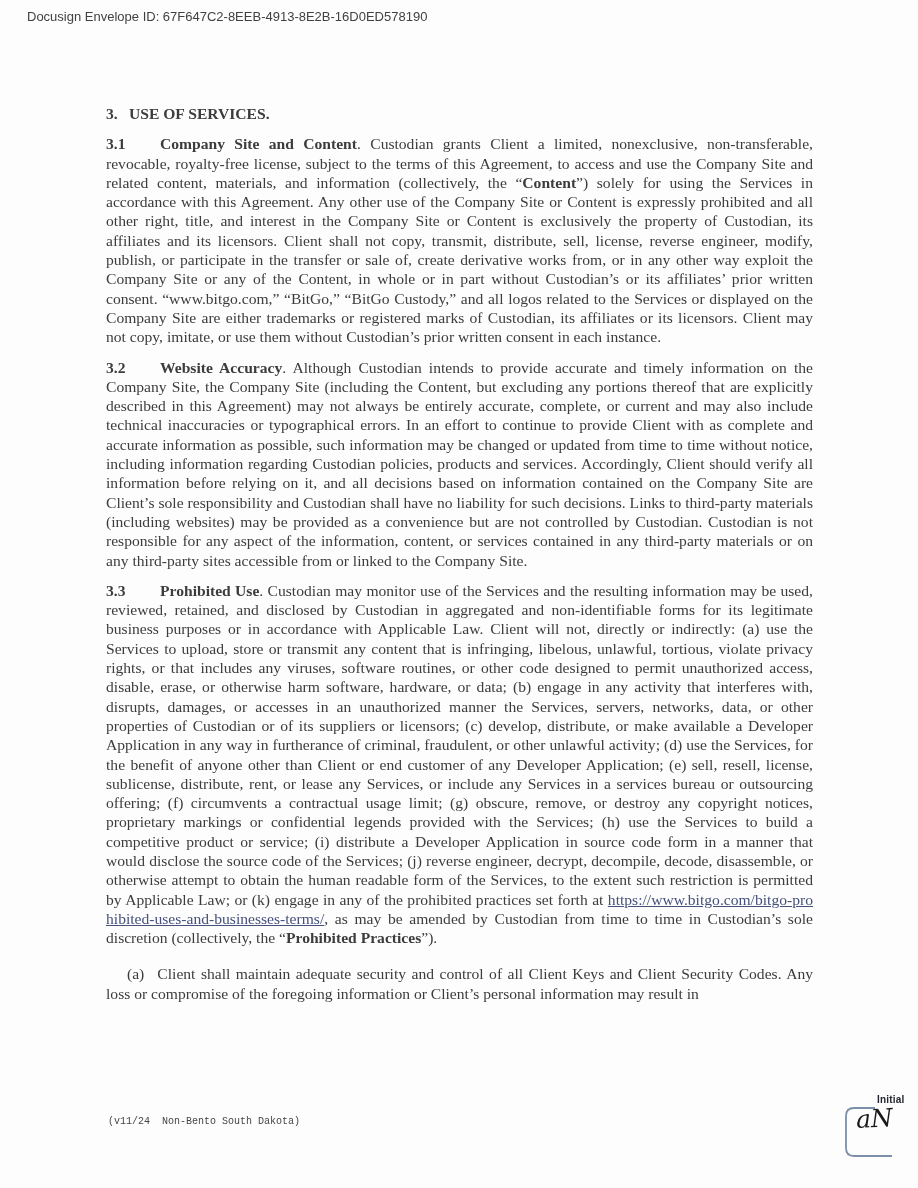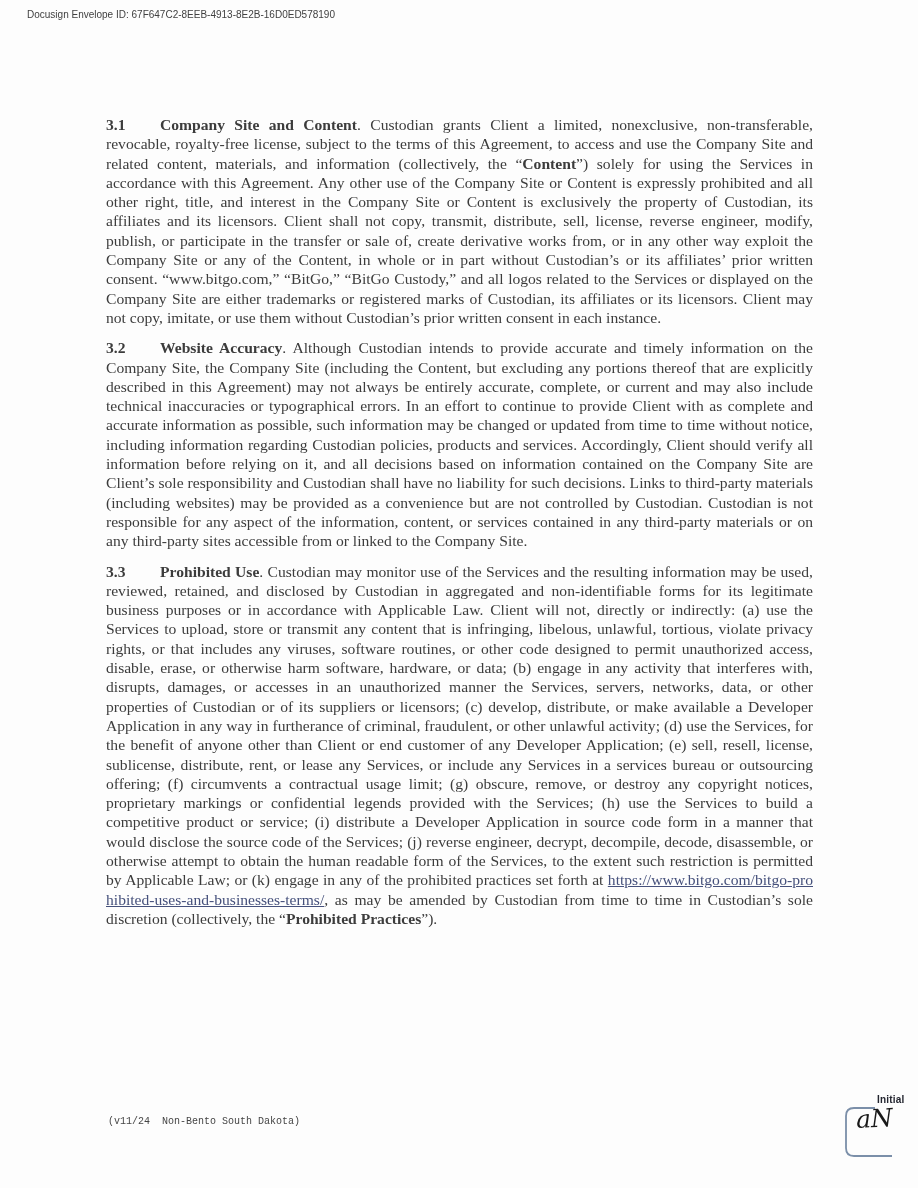--- a/index.html
+++ b/index.html
@@ -6,21 +6,21 @@
   body {
     width: 918px; height: 1188px;
     background: #fdfdfd;
     position: relative;
     overflow: hidden;
     font-family: "Liberation Serif", serif;
   }
   .envelope-header {
     position: absolute; left: 27px; top: 9px;
     font-family: "Liberation Sans", sans-serif;
-    font-size: 10px; color: #414141;
+    font-size: 13px; color: #414141;
   }
   .content {
     position: absolute; left: 106px; top: 104px; width: 707px;
     font-family: "Liberation Serif", serif;
     font-size: 15.6px; line-height: 19.3px; color: #3c3c3c;
   }
   .sec-heading {
     font-size: 15.6px; line-height: 19.3px; margin: 0;
     font-weight: bold; color: #3c3c3c;
   }
@@ -60,24 +60,28 @@
     font-size: 25px; color: #191919; transform: rotate(-3deg);
     line-height: 1;
   }
 </style>
 </head>
 <body>
 
 <div class="envelope-header">Docusign Envelope ID: 67F647C2-8EEB-4913-8E2B-16D0ED578190</div>
 
 <div class="content">
+  <h1 class="sec-heading">
+    <span class="sec-num">3.</span><span>USE OF SERVICES.</span>
+  </h1>
   <div id="paragraphs">
       <p class="par"><span class="par-num">3.1</span><span class="bold">Company Site and Content</span><span>. Custodian grants Client a limited, nonexclusive, non-transferable, revocable, royalty-free license, subject to the terms of this Agreement, to access and use the Company Site and related content, materials, and information (collectively, the “</span><span class="bold">Content</span><span>”) solely for using the Services in accordance with this Agreement. Any other use of the Company Site or Content is expressly prohibited and all other right, title, and interest in the Company Site or Content is exclusively the property of Custodian, its affiliates and its licensors. Client shall not copy, transmit, distribute, sell, license, reverse engineer, modify, publish, or participate in the transfer or sale of, create derivative works from, or in any other way exploit the Company Site or any of the Content, in whole or in part without Custodian’s or its affiliates’ prior written consent. “www.bitgo.com,” “BitGo,” “BitGo Custody,” and all logos related to the Services or displayed on the Company Site are either trademarks or registered marks of Custodian, its affiliates or its licensors. Client may not copy, imitate, or use them without Custodian’s prior written consent in each instance.</span></p>
       <p class="par"><span class="par-num">3.2</span><span class="bold">Website Accuracy</span><span>. Although Custodian intends to provide accurate and timely information on the Company Site, the Company Site (including the Content, but excluding any portions thereof that are explicitly described in this Agreement) may not always be entirely accurate, complete, or current and may also include technical inaccuracies or typographical errors. In an effort to continue to provide Client with as complete and accurate information as possible, such information may be changed or updated from time to time without notice, including information regarding Custodian policies, products and services. Accordingly, Client should verify all information before relying on it, and all decisions based on information contained on the Company Site are Client’s sole responsibility and Custodian shall have no liability for such decisions. Links to third-party materials (including websites) may be provided as a convenience but are not controlled by Custodian. Custodian is not responsible for any aspect of the information, content, or services contained in any third-party materials or on any third-party sites accessible from or linked to the Company Site.</span></p>
       <p class="par"><span class="par-num">3.3</span><span class="bold">Prohibited Use</span><span>. Custodian may monitor use of the Services and the resulting information may be used, reviewed, retained, and disclosed by Custodian in aggregated and non-identifiable forms for its legitimate business purposes or in accordance with Applicable Law. Client will not, directly or indirectly: (a) use the Services to upload, store or transmit any content that is infringing, libelous, unlawful, tortious, violate privacy rights, or that includes any viruses, software routines, or other code designed to permit unauthorized access, disable, erase, or otherwise harm software, hardware, or data; (b) engage in any activity that interferes with, disrupts, damages, or accesses in an unauthorized manner the Services, servers, networks, data, or other properties of Custodian or of its suppliers or licensors; (c) develop, distribute, or make available a Developer Application in any way in furtherance of criminal, fraudulent, or other unlawful activity; (d) use the Services, for the benefit of anyone other than Client or end customer of any Developer Application; (e) sell, resell, license, sublicense, distribute, rent, or lease any Services, or include any Services in a services bureau or outsourcing offering; (f) circumvents a contractual usage limit; (g) obscure, remove, or destroy any copyright notices, proprietary markings or confidential legends provided with the Services; (h) use the Services to build a competitive product or service; (i) distribute a Developer Application in source code form in a manner that would disclose the source code of the Services; (j) reverse engineer, decrypt, decompile, decode, disassemble, or otherwise attempt to obtain the human readable form of the Services, to the extent such restriction is permitted by Applicable Law; or (k) engage in any of the prohibited practices set forth at </span><a href="#" class="doc-link">https://www.bitgo.com/bitgo-prohibited-uses-and-businesses-terms/</a><span>, as may be amended by Custodian from time to time in Custodian’s sole discretion (collectively, the “</span><span class="bold">Prohibited Practices</span><span>”).</span></p>
+      <p class="par par-sub"><span class="par-marker">(a)</span><span>Client shall maintain adequate security and control of all Client Keys and Client Security Codes. Any loss or compromise of the foregoing information or Client’s personal information may result in</span></p>
     </div>
 </div>
 
 <div class="page-footer">(v11/24  Non-Bento South Dakota)</div>
 
 <div class="initial-tab">
   <svg width="92" height="86" viewBox="0 0 92 86">
     <path d="M37 16 H16 Q8 16 8 24 V56 Q8 64 16 64 H54" fill="none" stroke="currentColor" stroke-width="1.8" stroke-linecap="butt"></path>
   </svg>
   <span class="initial-label">Initial</span>

